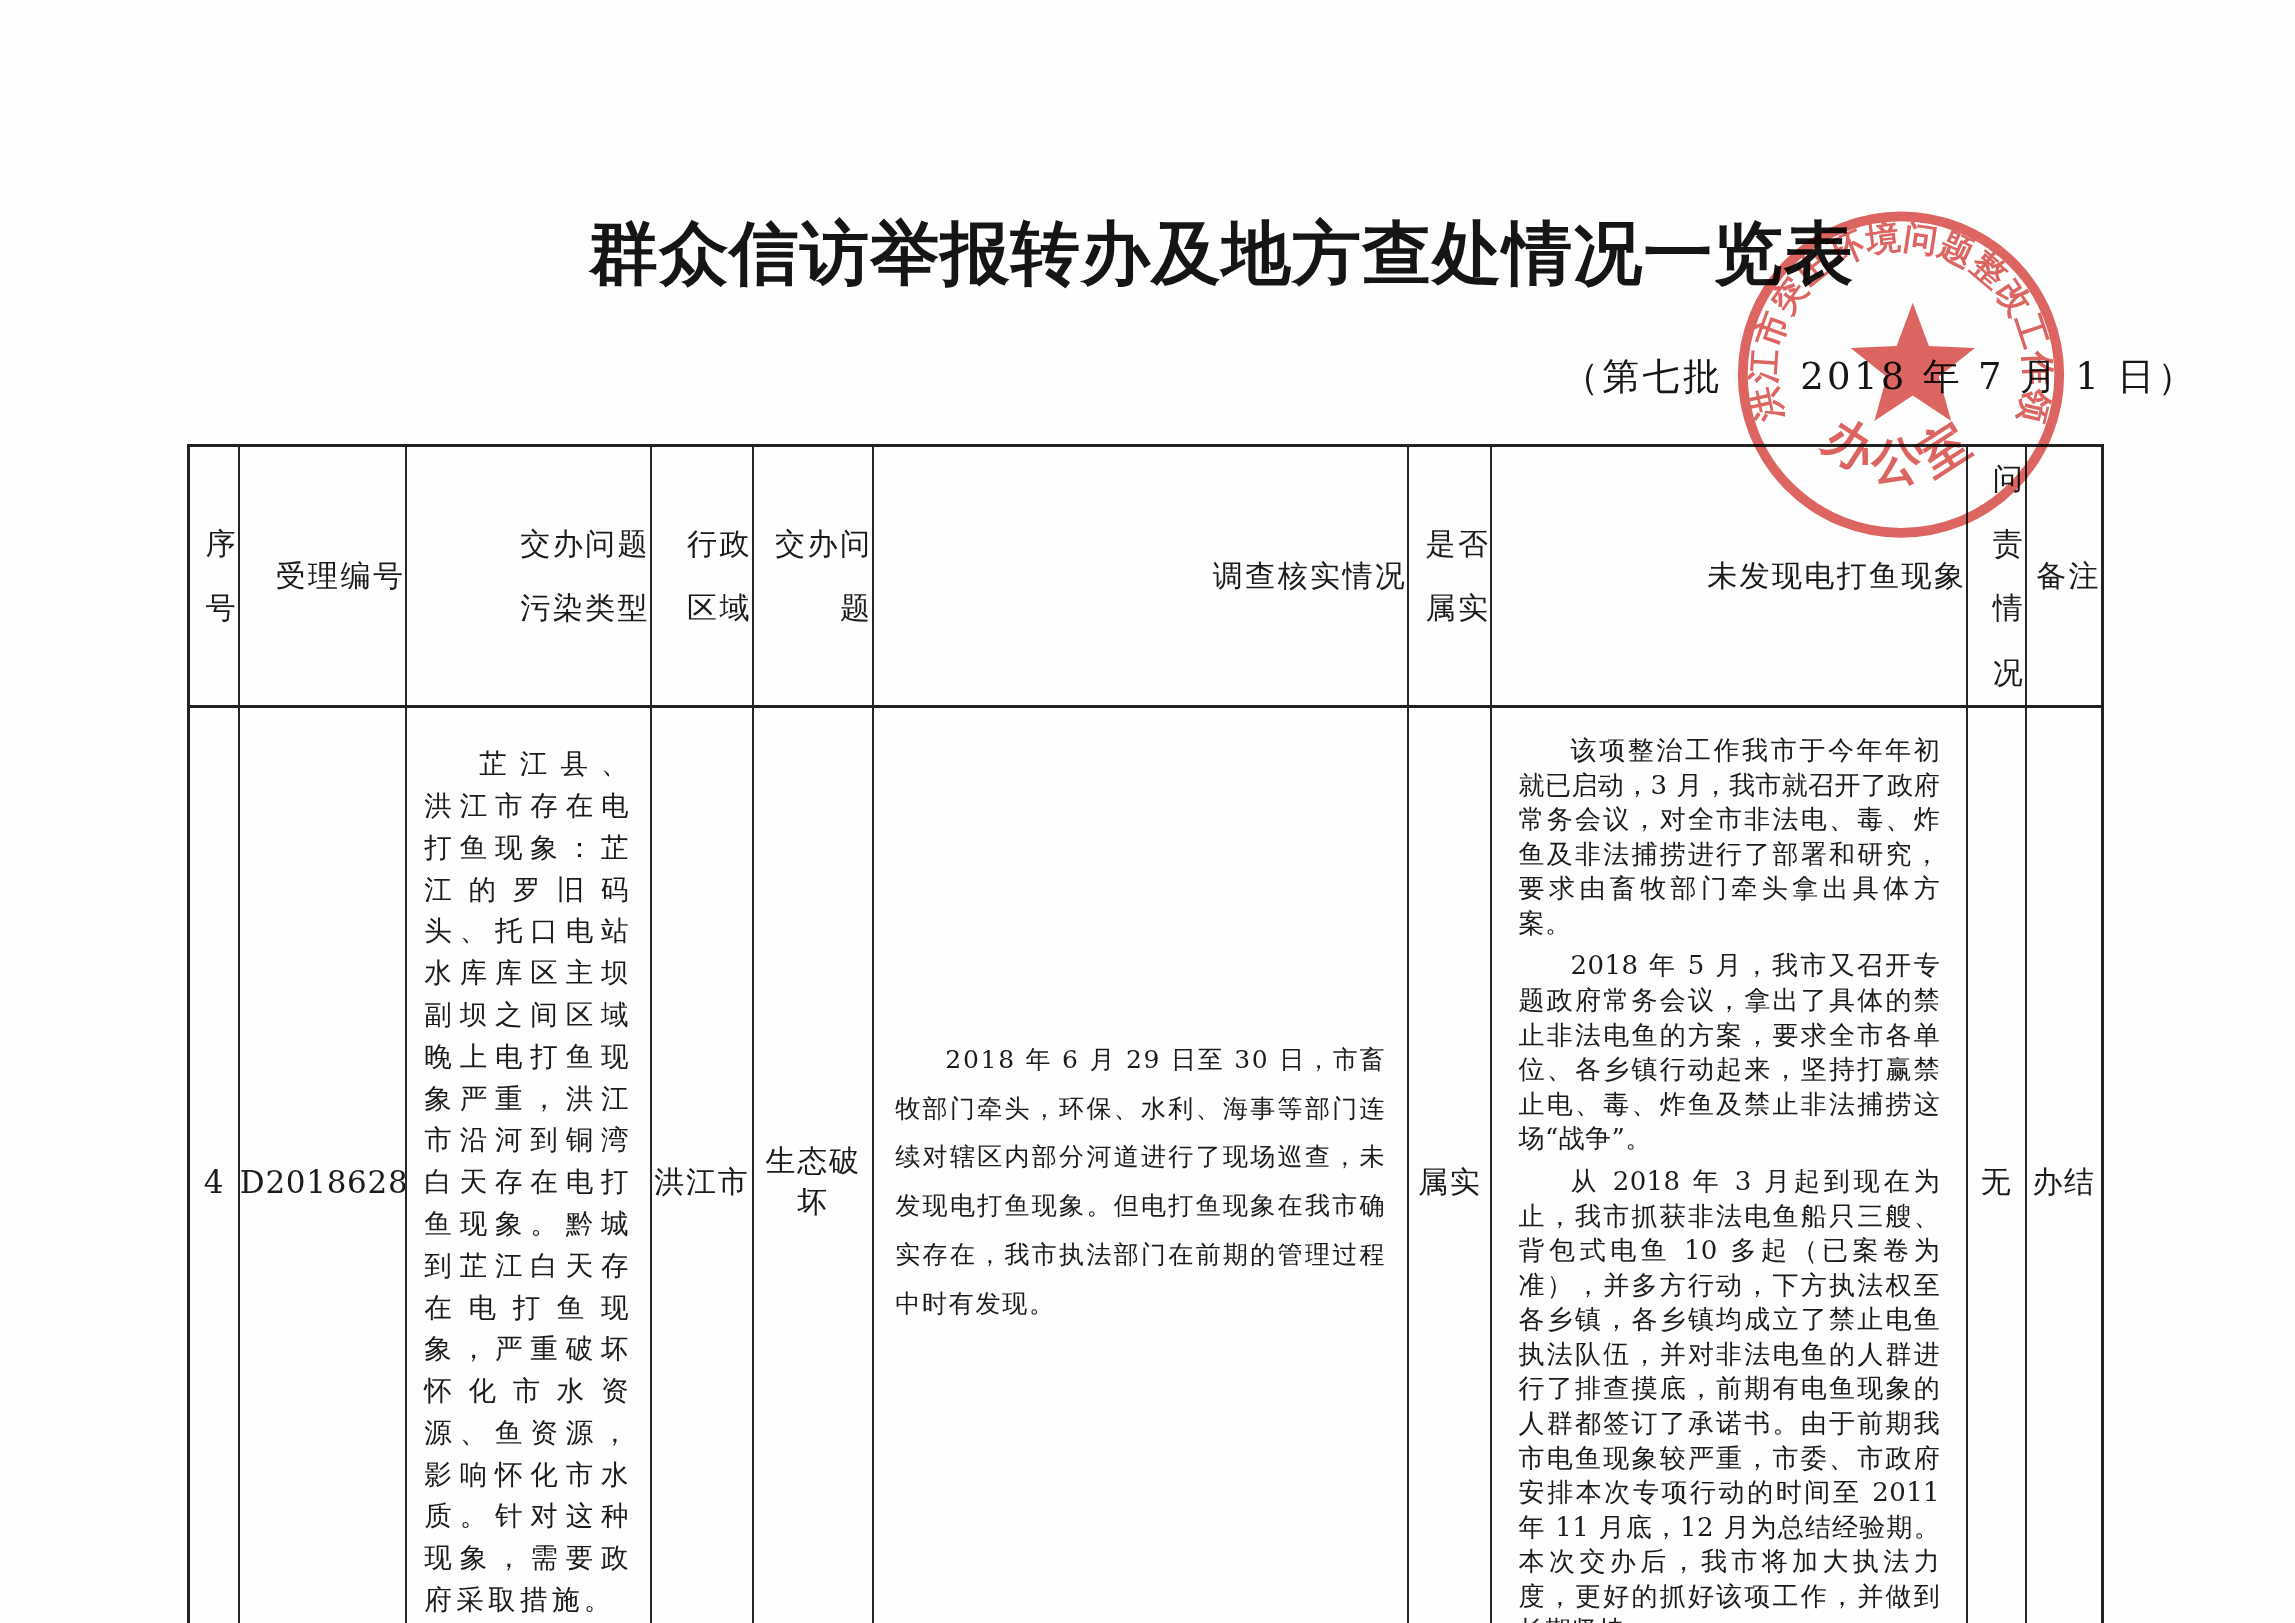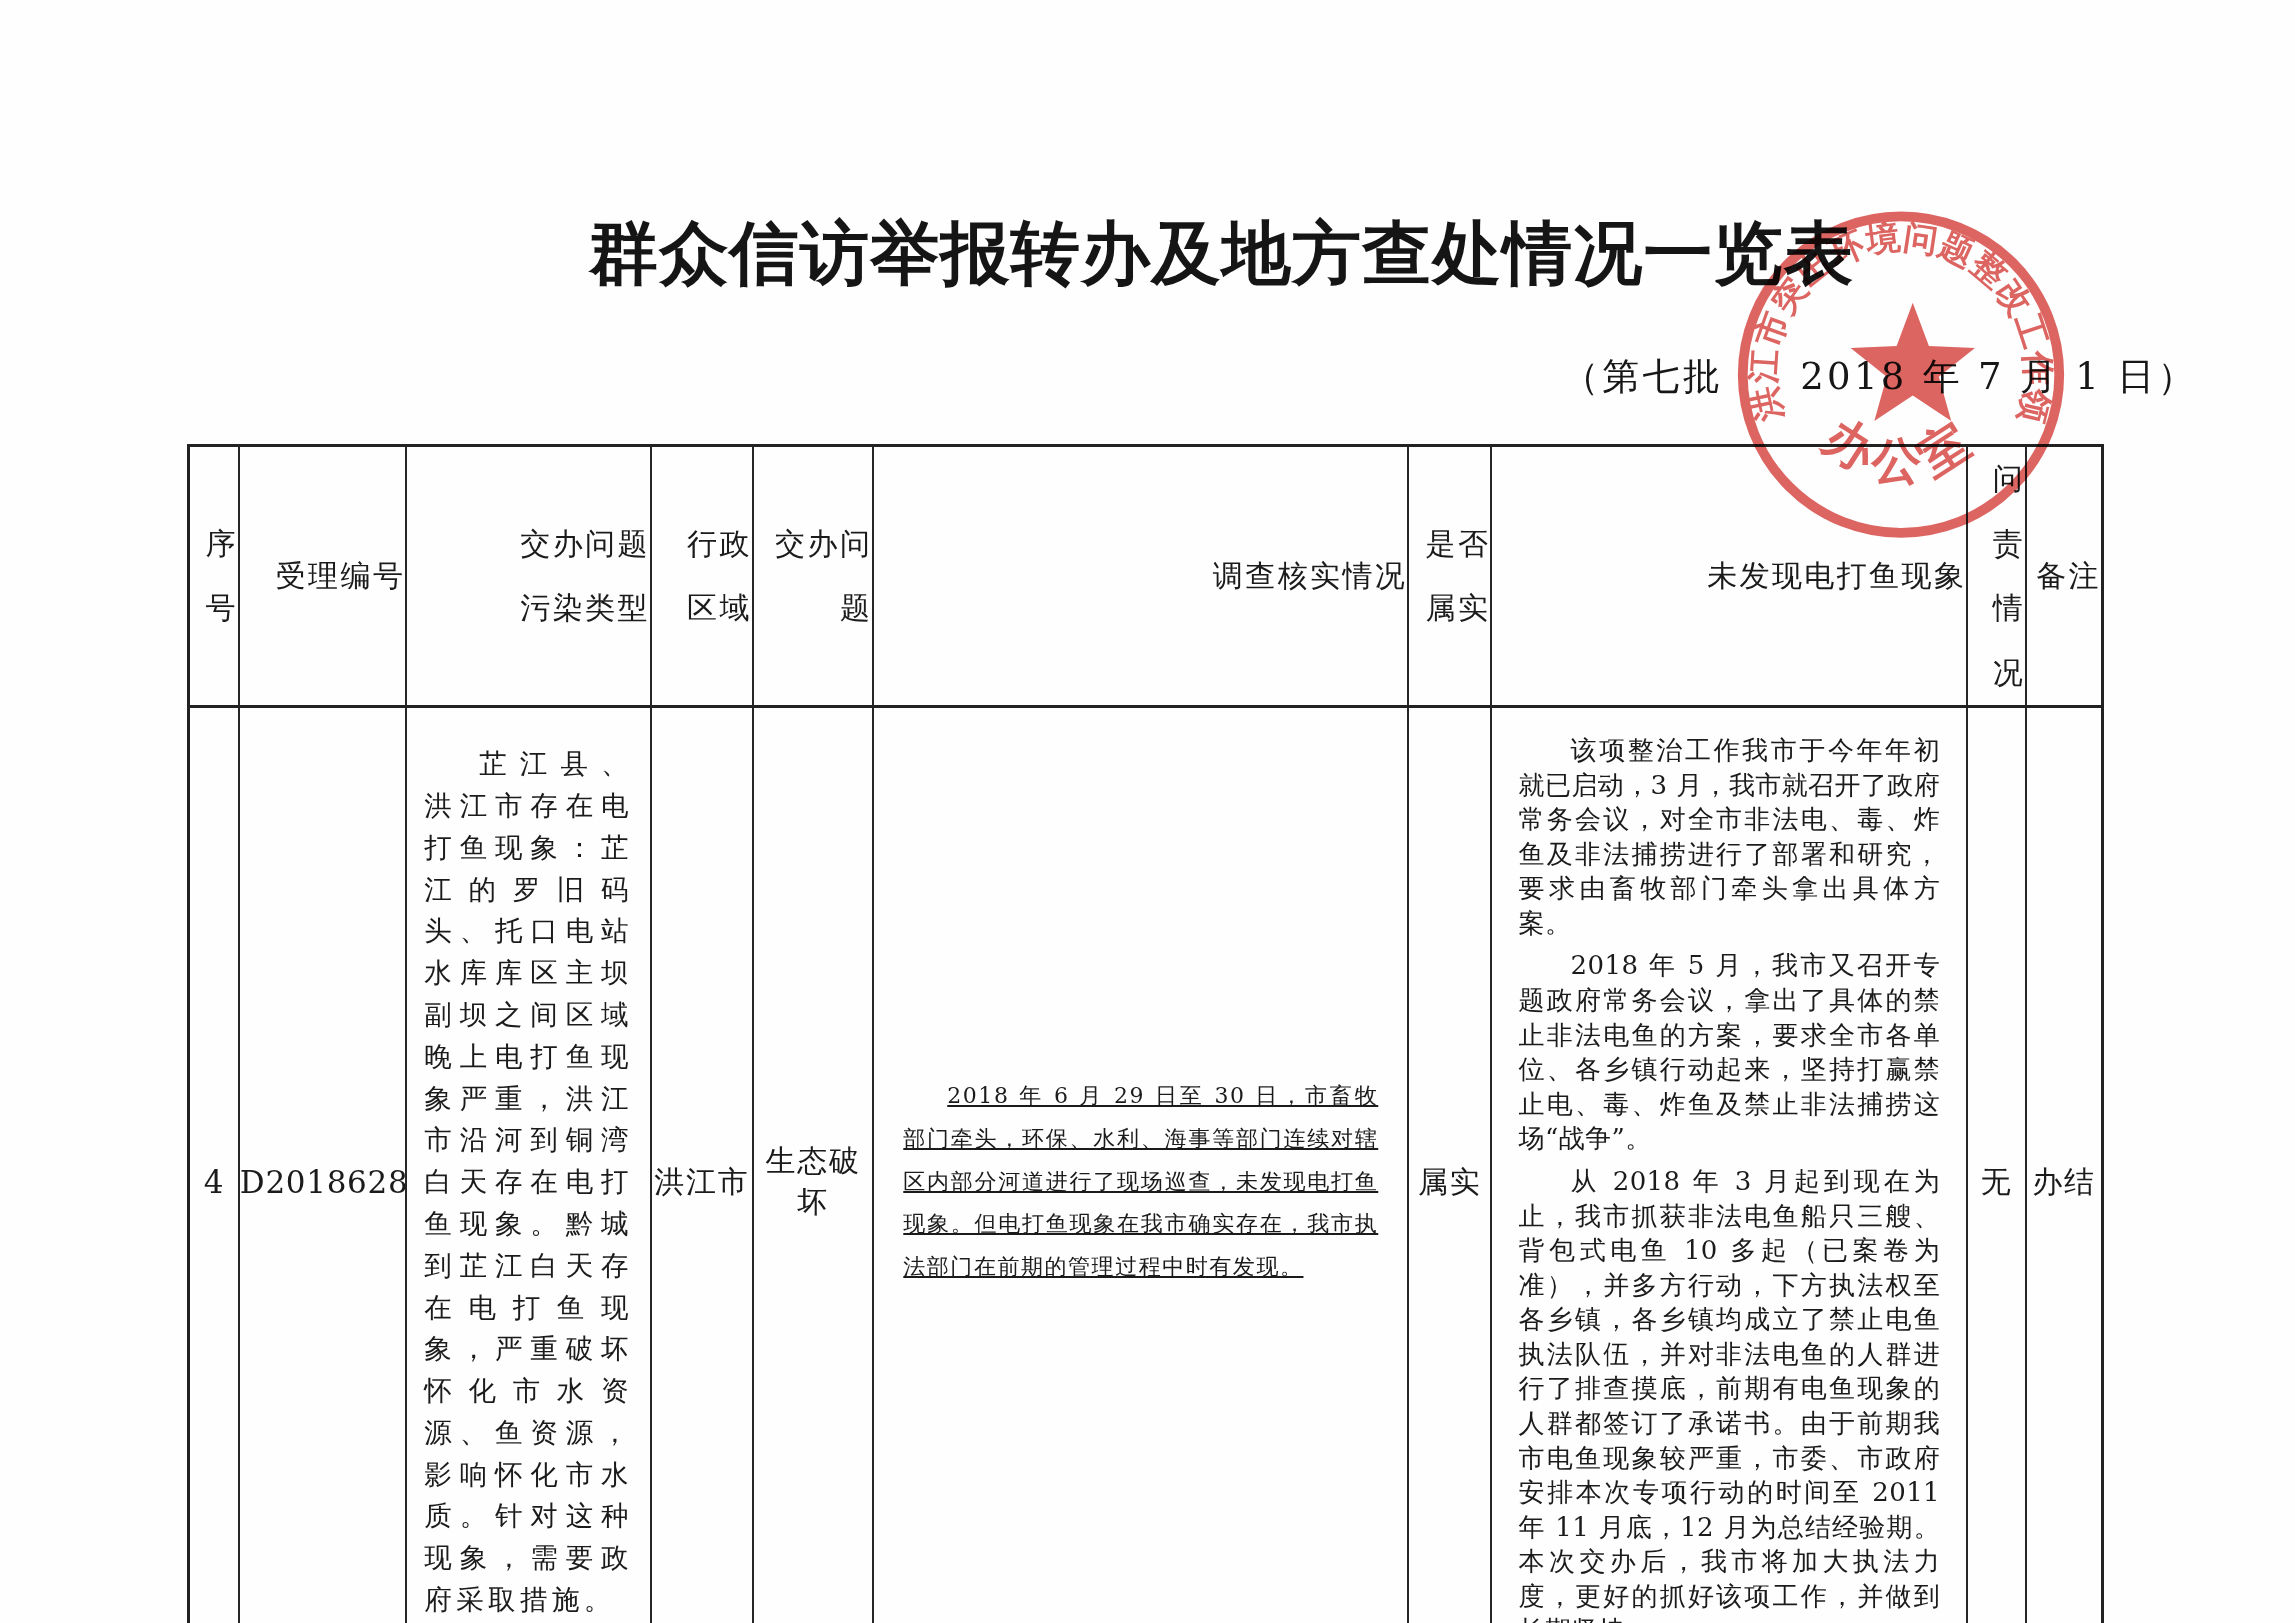--- a/index.html
+++ b/index.html
@@ -50,23 +50,23 @@
   td.center-cell{
     text-align:center;font-size:30px;letter-spacing:0.06em;
   }
   td.num-cell{font-size:31px;letter-spacing:0.7px;text-align:center;}
   .problem-text{
     font-size:27.5px;line-height:1.52;letter-spacing:0.16em;
     text-align:justify;text-justify:inter-character;
     text-indent:2em;margin:0;padding:16px 17px;
   }
   .invest-text{
-    font-size:22px;line-height:1.95;letter-spacing:0.07em;
+    font-size:25px;line-height:1.95;letter-spacing:0.07em;
     text-align:justify;text-justify:inter-character;
-    text-indent:2em;margin:8px;padding:0 21px;text-decoration:underline;
+    text-indent:2em;margin:0;padding:0 21px;
   }
   td.handling-cell{vertical-align:top;}
   .handling-box{padding:17px 18.3px 0 18.3px;}
   .handling-box p{
     font-size:26px;line-height:1.33;letter-spacing:0.015em;
     text-align:justify;text-justify:inter-character;
     text-indent:2em;margin:8px;
   }
   .seal{
     position:absolute;left:1731px;top:206px;width:340px;height:340px;

